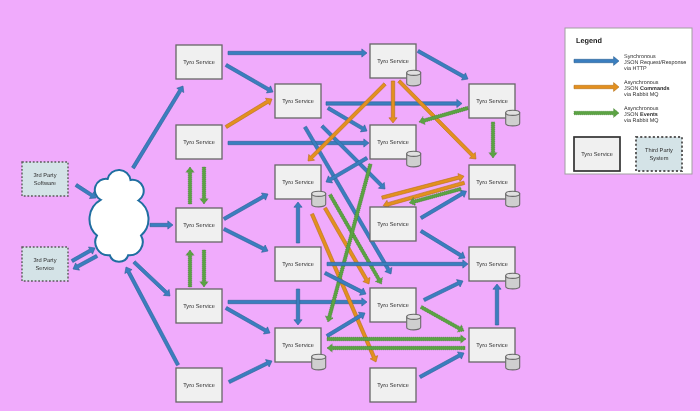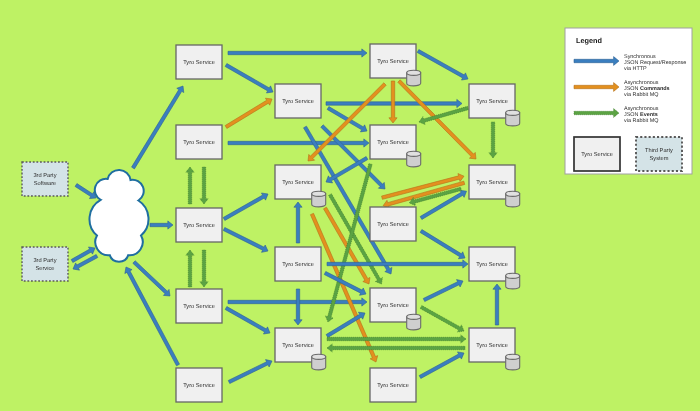--- a/index.html
+++ b/index.html
@@ -1,18 +1,18 @@
 <!DOCTYPE html>
 <html><head>
 <meta charset="utf-8">
 <title>Microservices Architecture Diagram</title>
 <style>
   html,body{margin:0;padding:0;background:#ffffff;}
   body{width:700px;height:411px;overflow:hidden;font-family:"Liberation Sans",sans-serif;}
-  #canvas{position:relative;width:700px;height:411px;background:#bef264;}
+  #canvas{position:relative;width:700px;height:411px;background:#f0abfc;}
   svg{display:block;shape-rendering:geometricPrecision;}
   text{-webkit-font-smoothing:antialiased;text-rendering:geometricPrecision;}
   .nodeLabel{font-family:"Liberation Sans",sans-serif;font-size:5.7px;fill:#2e2e2e;}
   .legendTitle{font-family:"Liberation Sans",sans-serif;font-size:7.3px;font-weight:bold;fill:#1a1a1a;}
   .legendText{font-family:"Liberation Sans",sans-serif;font-size:5.45px;fill:#2e2e2e;}
   .legendText tspan.b{font-weight:bold;}
 </style>
 </head>
 <body>
 

